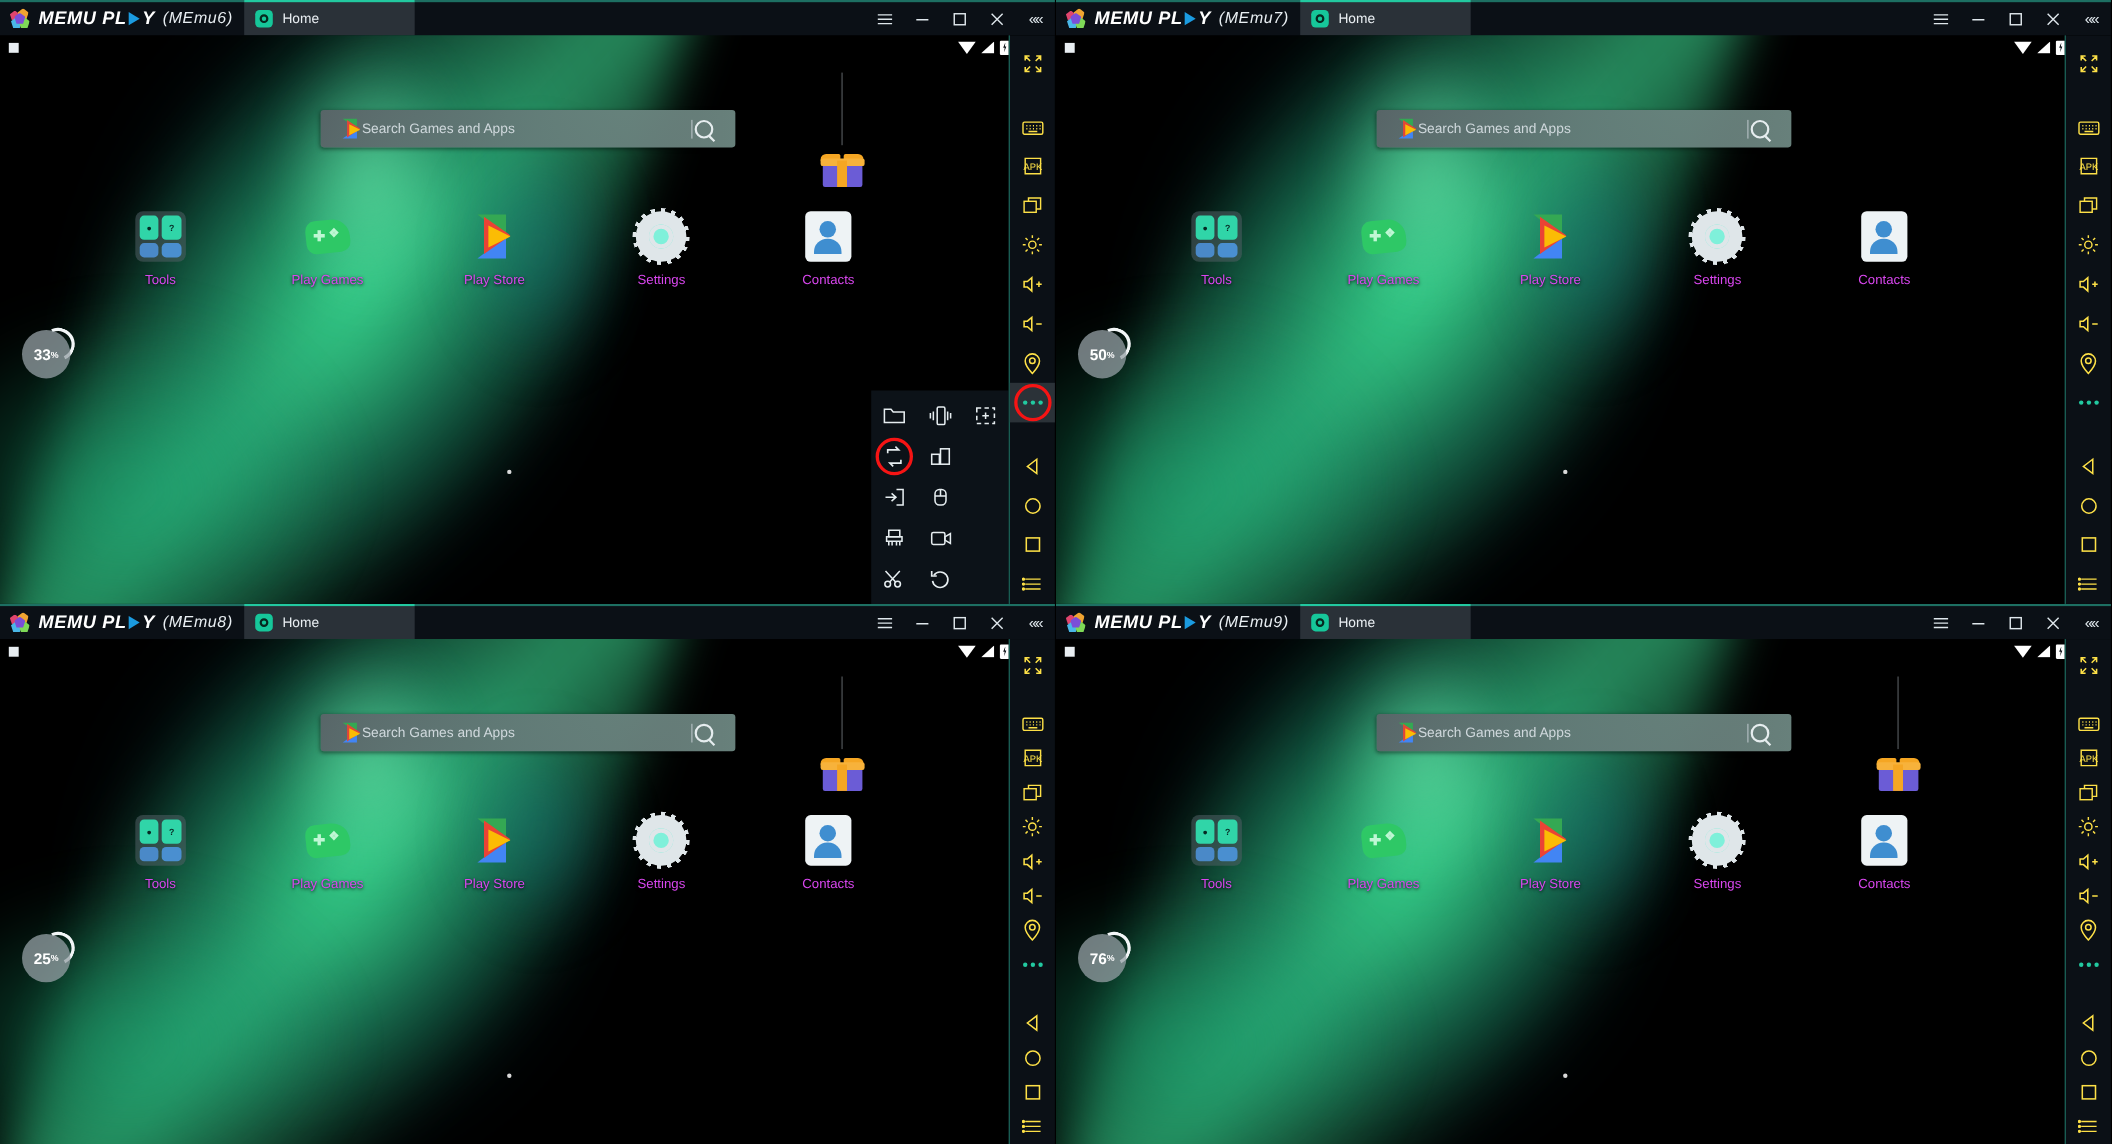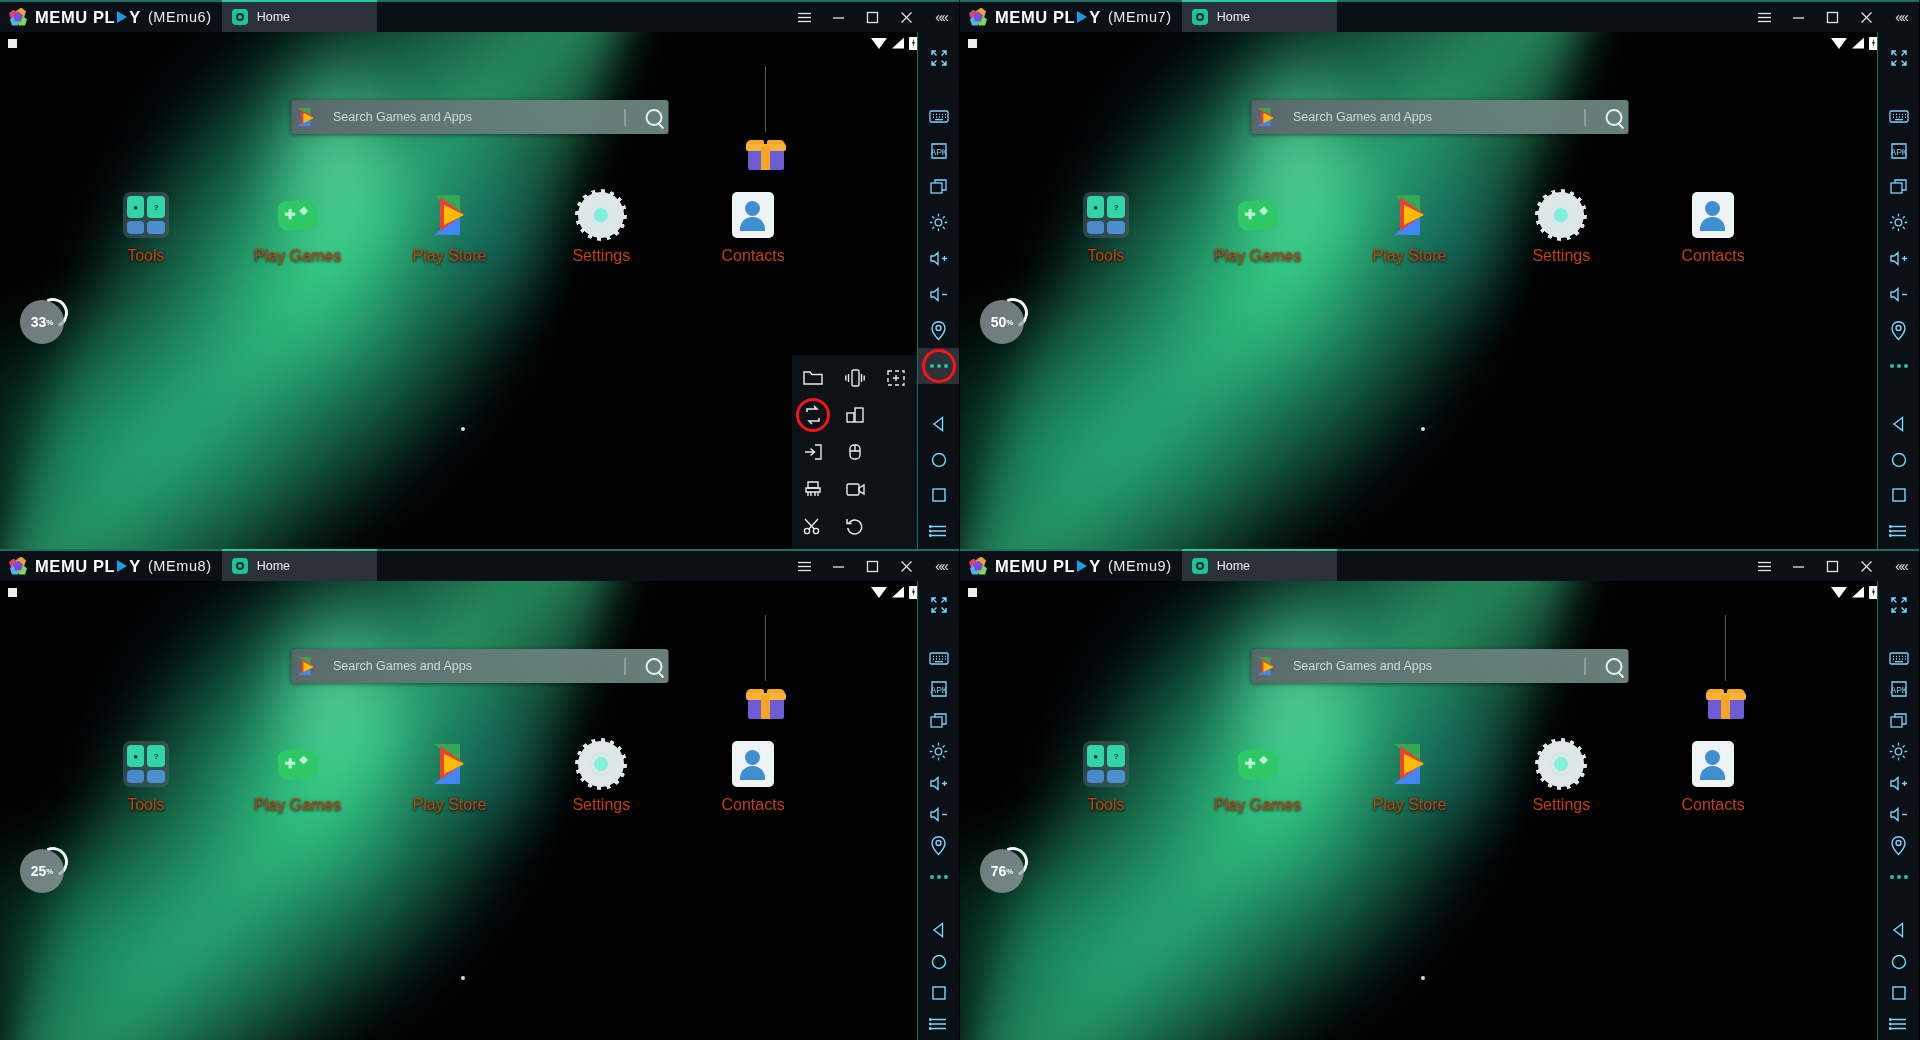--- a/index.html
+++ b/index.html
@@ -8,21 +8,21 @@
 
   .grid { width:1920px; height:1040px; display:grid;
           grid-template-columns:960px 960px; grid-template-rows:549px 491px; }
 
   .emu { position:relative; width:960px; height:100%; overflow:hidden;
          background:#05080c; border-right:1px solid #000; }
 
   
   .titlebar { position:relative; height:32px; background:#0b1016;
               display:flex; align-items:stretch; border-top:2px solid #1d6f62; }
-  .brand { display:flex; align-items:center; gap:7px; padding:0 10px 0 9px; }
+  .brand { display:flex; align-items:center; gap:7px; padding:0 10px 0 9px;font-style:italic; }
   .logo { width:19px; height:19px; position:relative; }
   .logo i { position:absolute; display:block; }
   .logo .p1{left:0;top:2px;width:9px;height:9px;background:#e0456e;
             clip-path:polygon(50% 0,100% 38%,80% 100%,20% 100%,0 38%);}
   .logo .p2{left:7px;top:0;width:10px;height:10px;background:#f0a431;
             clip-path:polygon(50% 0,100% 38%,80% 100%,20% 100%,0 38%);}
   .logo .p3{left:1px;top:8px;width:10px;height:10px;background:#4ab8e8;
             clip-path:polygon(50% 0,100% 38%,80% 100%,20% 100%,0 38%);}
   .logo .p4{left:8px;top:8px;width:10px;height:10px;background:#7ed957;
             clip-path:polygon(50% 0,100% 38%,80% 100%,20% 100%,0 38%);}
@@ -81,40 +81,40 @@
           border-top:11px solid #fff; }
   .sig { width:12px;height:11px;background:#fff;clip-path:polygon(100% 0,100% 100%,0 100%); }
   .bat { width:9px;height:13px;background:#fff;border-radius:1px;position:relative; }
   .bat:after{content:"";position:absolute;left:2px;top:2px;width:5px;height:9px;
              background:#0b1016;clip-path:polygon(60% 0,20% 55%,48% 55%,35% 100%,80% 42%,52% 42%);}
 
   
   .search { position:absolute; top:68px; left:50%; transform:translateX(-50%);
             width:377px; height:34px; border-radius:3px;
             background:linear-gradient(90deg, rgba(92,100,105,.92), rgba(118,146,140,.88));
-            display:flex; align-items:center; padding:0 6px; gap:20px;
+            display:flex; align-items:center; padding:0 20px; gap:2px;
             box-shadow:0 1px 4px rgba(0,0,0,.5); z-index:5; }
   .gp { width:16px;height:18px;position:relative;flex:none; }
   .gp i{position:absolute;left:0;top:0;width:0;height:0;}
   .gp .a{border-top:9px solid #34a853;border-bottom:9px solid #4285f4;border-left:13px solid transparent;}
   .gp .b{left:4px;top:1px;border-left:12px solid #ea4335;border-top:8px solid transparent;border-bottom:8px solid transparent;opacity:.95;}
   .gp .c{left:6px;top:5px;border-left:10px solid #fbbc04;border-top:5px solid transparent;border-bottom:5px solid transparent;}
   .search .ph { color:#cfd8dc; font-size:12.5px; flex:1; }
   .search .div { width:1px; height:17px; background:#b9c4c7; }
   .search .mag { width:17px;height:17px;border:2px solid #e6edef;border-radius:50%;
                  position:relative;flex:none; }
   .search .mag:after{content:"";position:absolute;right:-4px;bottom:-3px;width:7px;height:2px;
                      background:#e6edef;transform:rotate(45deg);}
 
   
   .apps { position:absolute; top:160px; left:0; right:60px; display:flex;
           justify-content:space-around; padding:0 70px; z-index:5; }
   .app { width:100px; text-align:center; }
   .appico { width:46px; height:46px; margin:0 auto 9px; position:relative; }
-  .applbl { color:#c2410c; font-size:16px; text-shadow:0 1px 3px #000; }
+  .applbl { color:#d946ef; font-size:12px; text-shadow:0 1px 3px #000; }
 
   .tools { background:rgba(80,95,100,.55); border-radius:7px; padding:4px;
            display:grid; grid-template-columns:1fr 1fr; gap:3px; width:46px;height:46px; }
   .tools b { border-radius:4px; display:flex; align-items:center; justify-content:center;
              font-size:8px; color:#062a24; font-weight:bold; }
   .tools .t1{background:#30d5a8;} .tools .t2{background:#30d5a8;}
   .tools .t3{background:#4a89c8;} .tools .t4{background:#4a8fd0;}
 
   .pgames { width:46px;height:46px;position:relative; }
   .pgames .pad{position:absolute;left:3px;top:8px;width:40px;height:30px;background:#2ec866;
@@ -160,21 +160,21 @@
   .vol .arc{position:absolute;right:-4px;top:-2px;width:30px;height:30px;border-radius:50%;
             border:3px solid #f2f6f7;border-color:#f2f6f7 #f2f6f7 transparent transparent;
             transform:rotate(20deg);}
   .vol .pct{font-size:8px;vertical-align:super;}
 
   
   .rail { position:absolute; right:0; top:0; bottom:0; width:42px; background:#0b1016;
           border-left:1px solid #1d6f62; z-index:10;
           display:flex; flex-direction:column; align-items:center; padding-top:8px; gap:0; }
   .ri { width:42px; height:37px; display:flex; align-items:center; justify-content:center;
-        color:#7dd3fc; }
+        color:#fde047; }
   .ri.sp { margin-top:22px; }
   .ri svg{display:block;}
   .ri .dots { display:flex; gap:3px; }
   .ri .dots b { width:4px;height:4px;border-radius:50%;background:#22c9a0;display:block; }
   .ri.active { background:#2b3238; position:relative; }
   .ring { position:absolute; left:50%; top:50%; transform:translate(-50%,-50%);
           width:34px;height:34px;border:3.5px solid #f61414;border-radius:50%; }
 
   
   .popup { position:absolute; right:42px; top:323px; width:125px; background:#0c1218;

